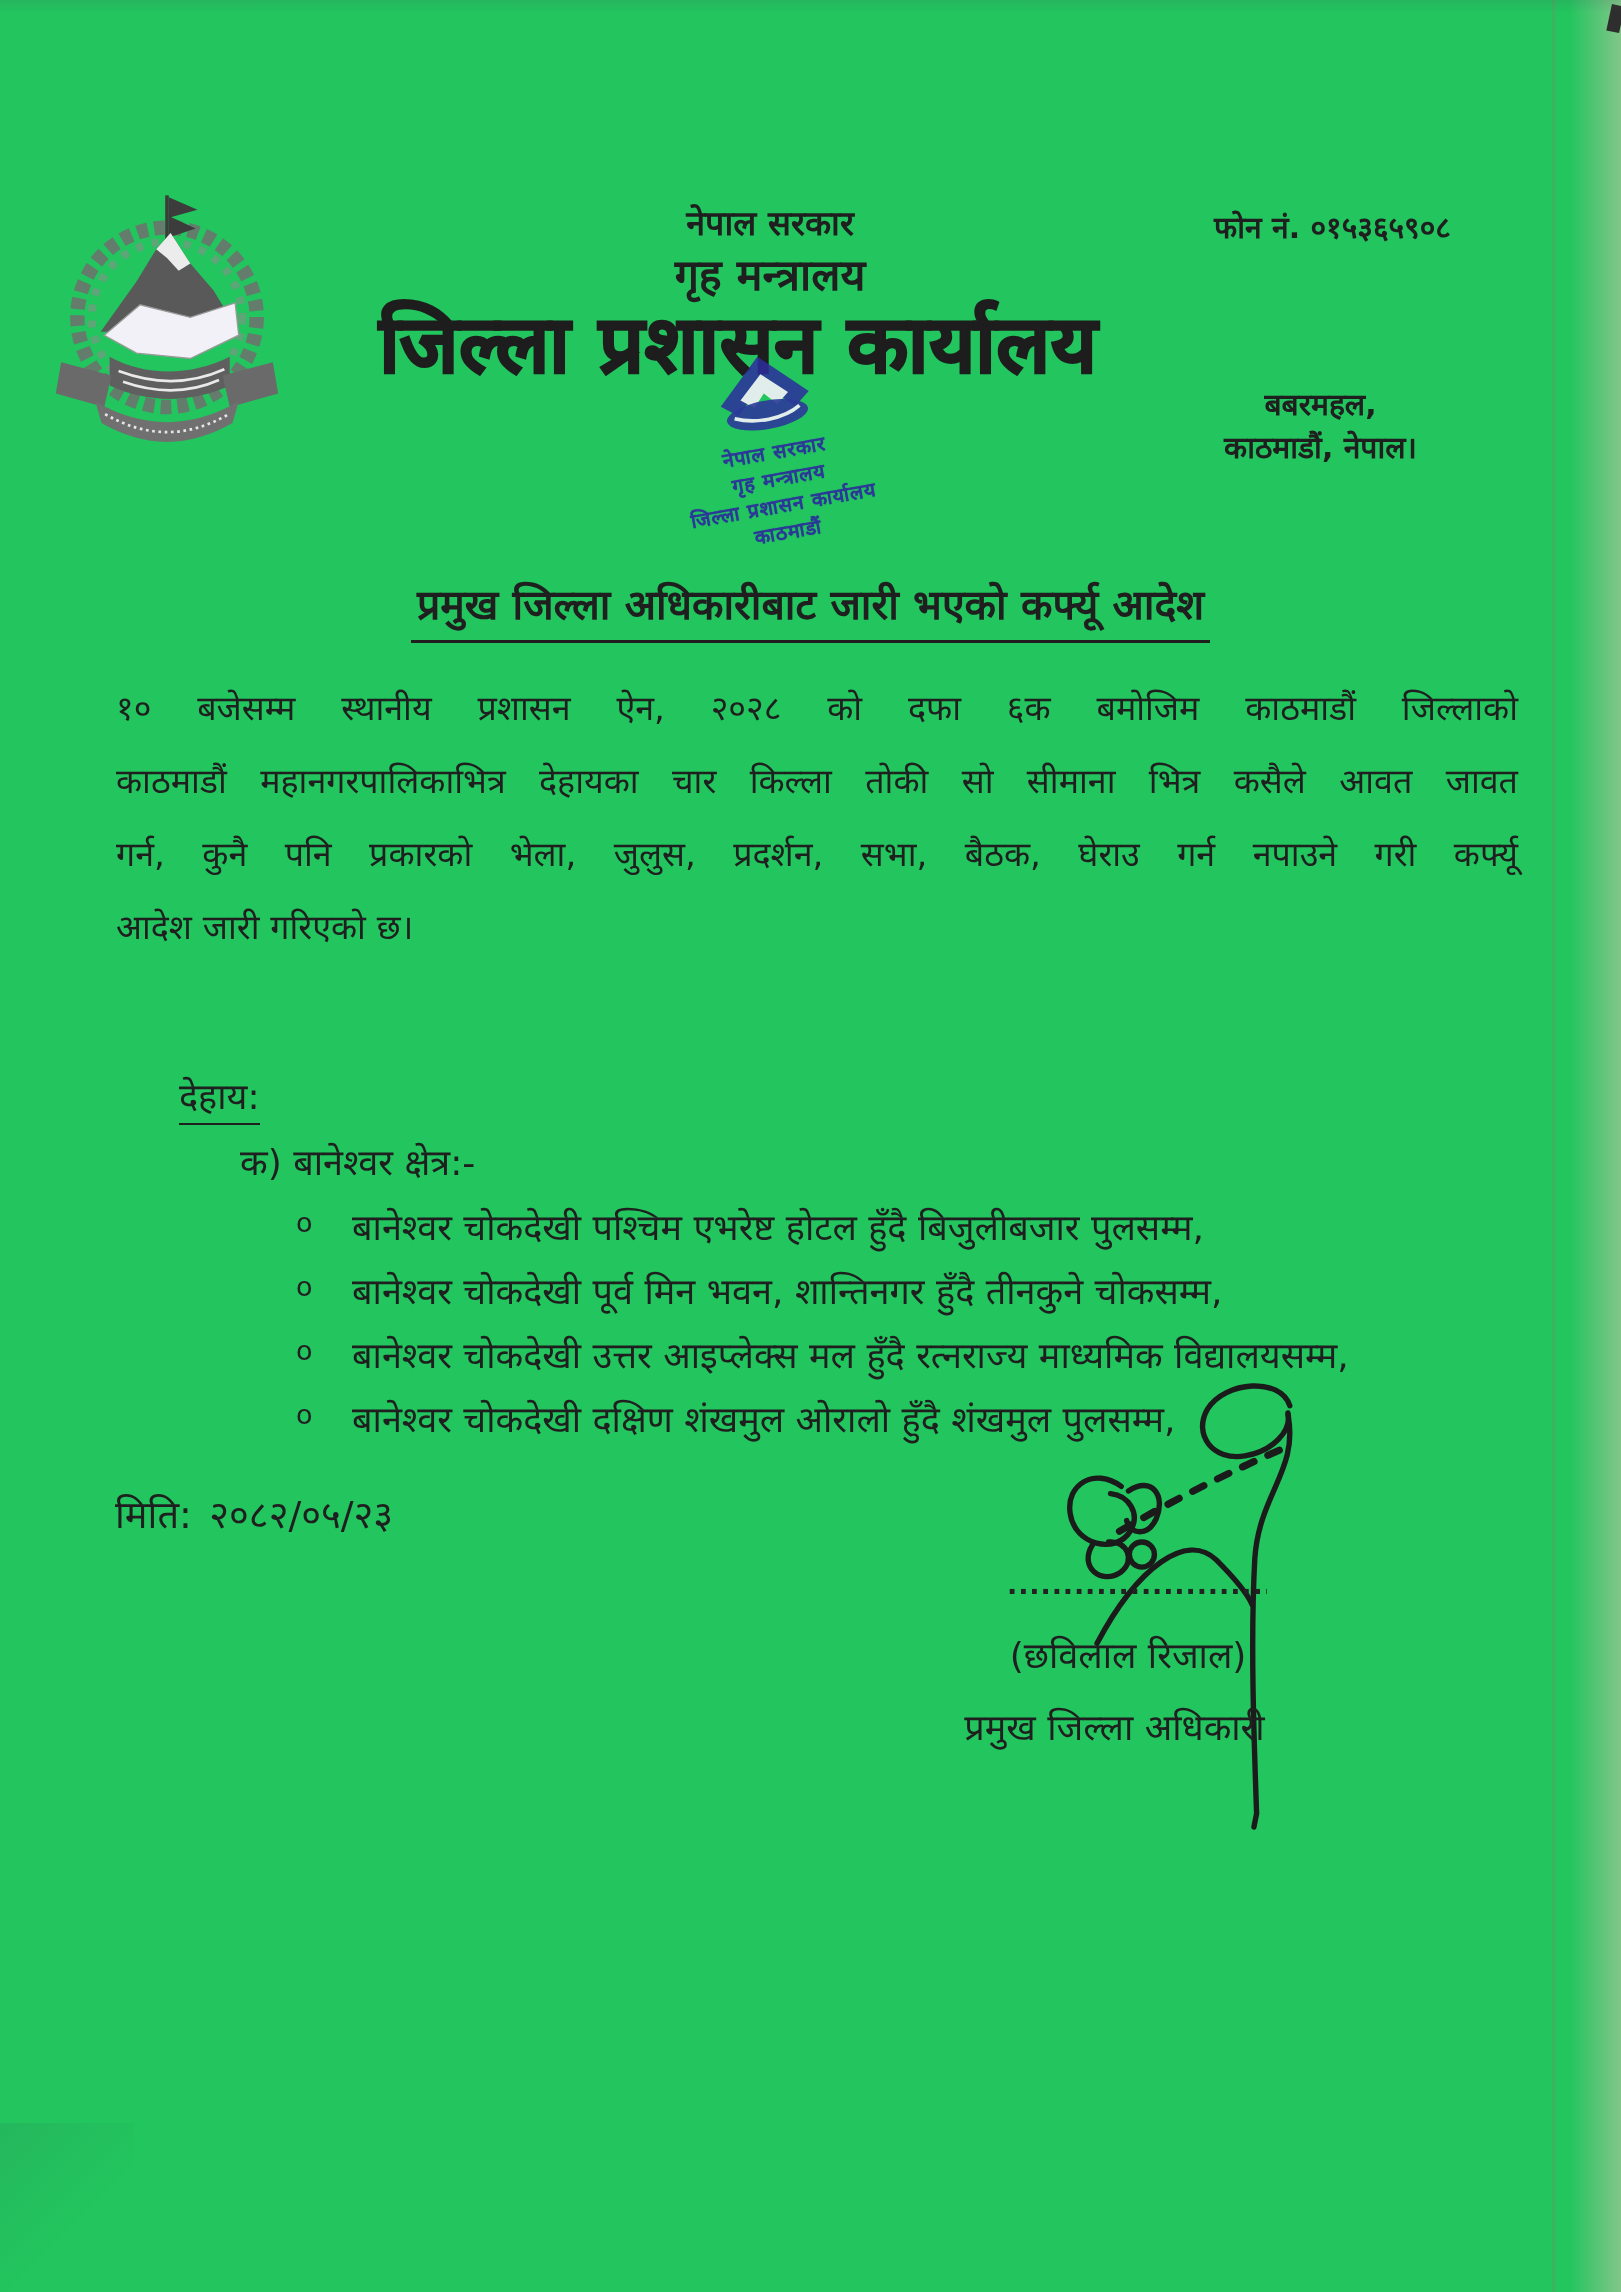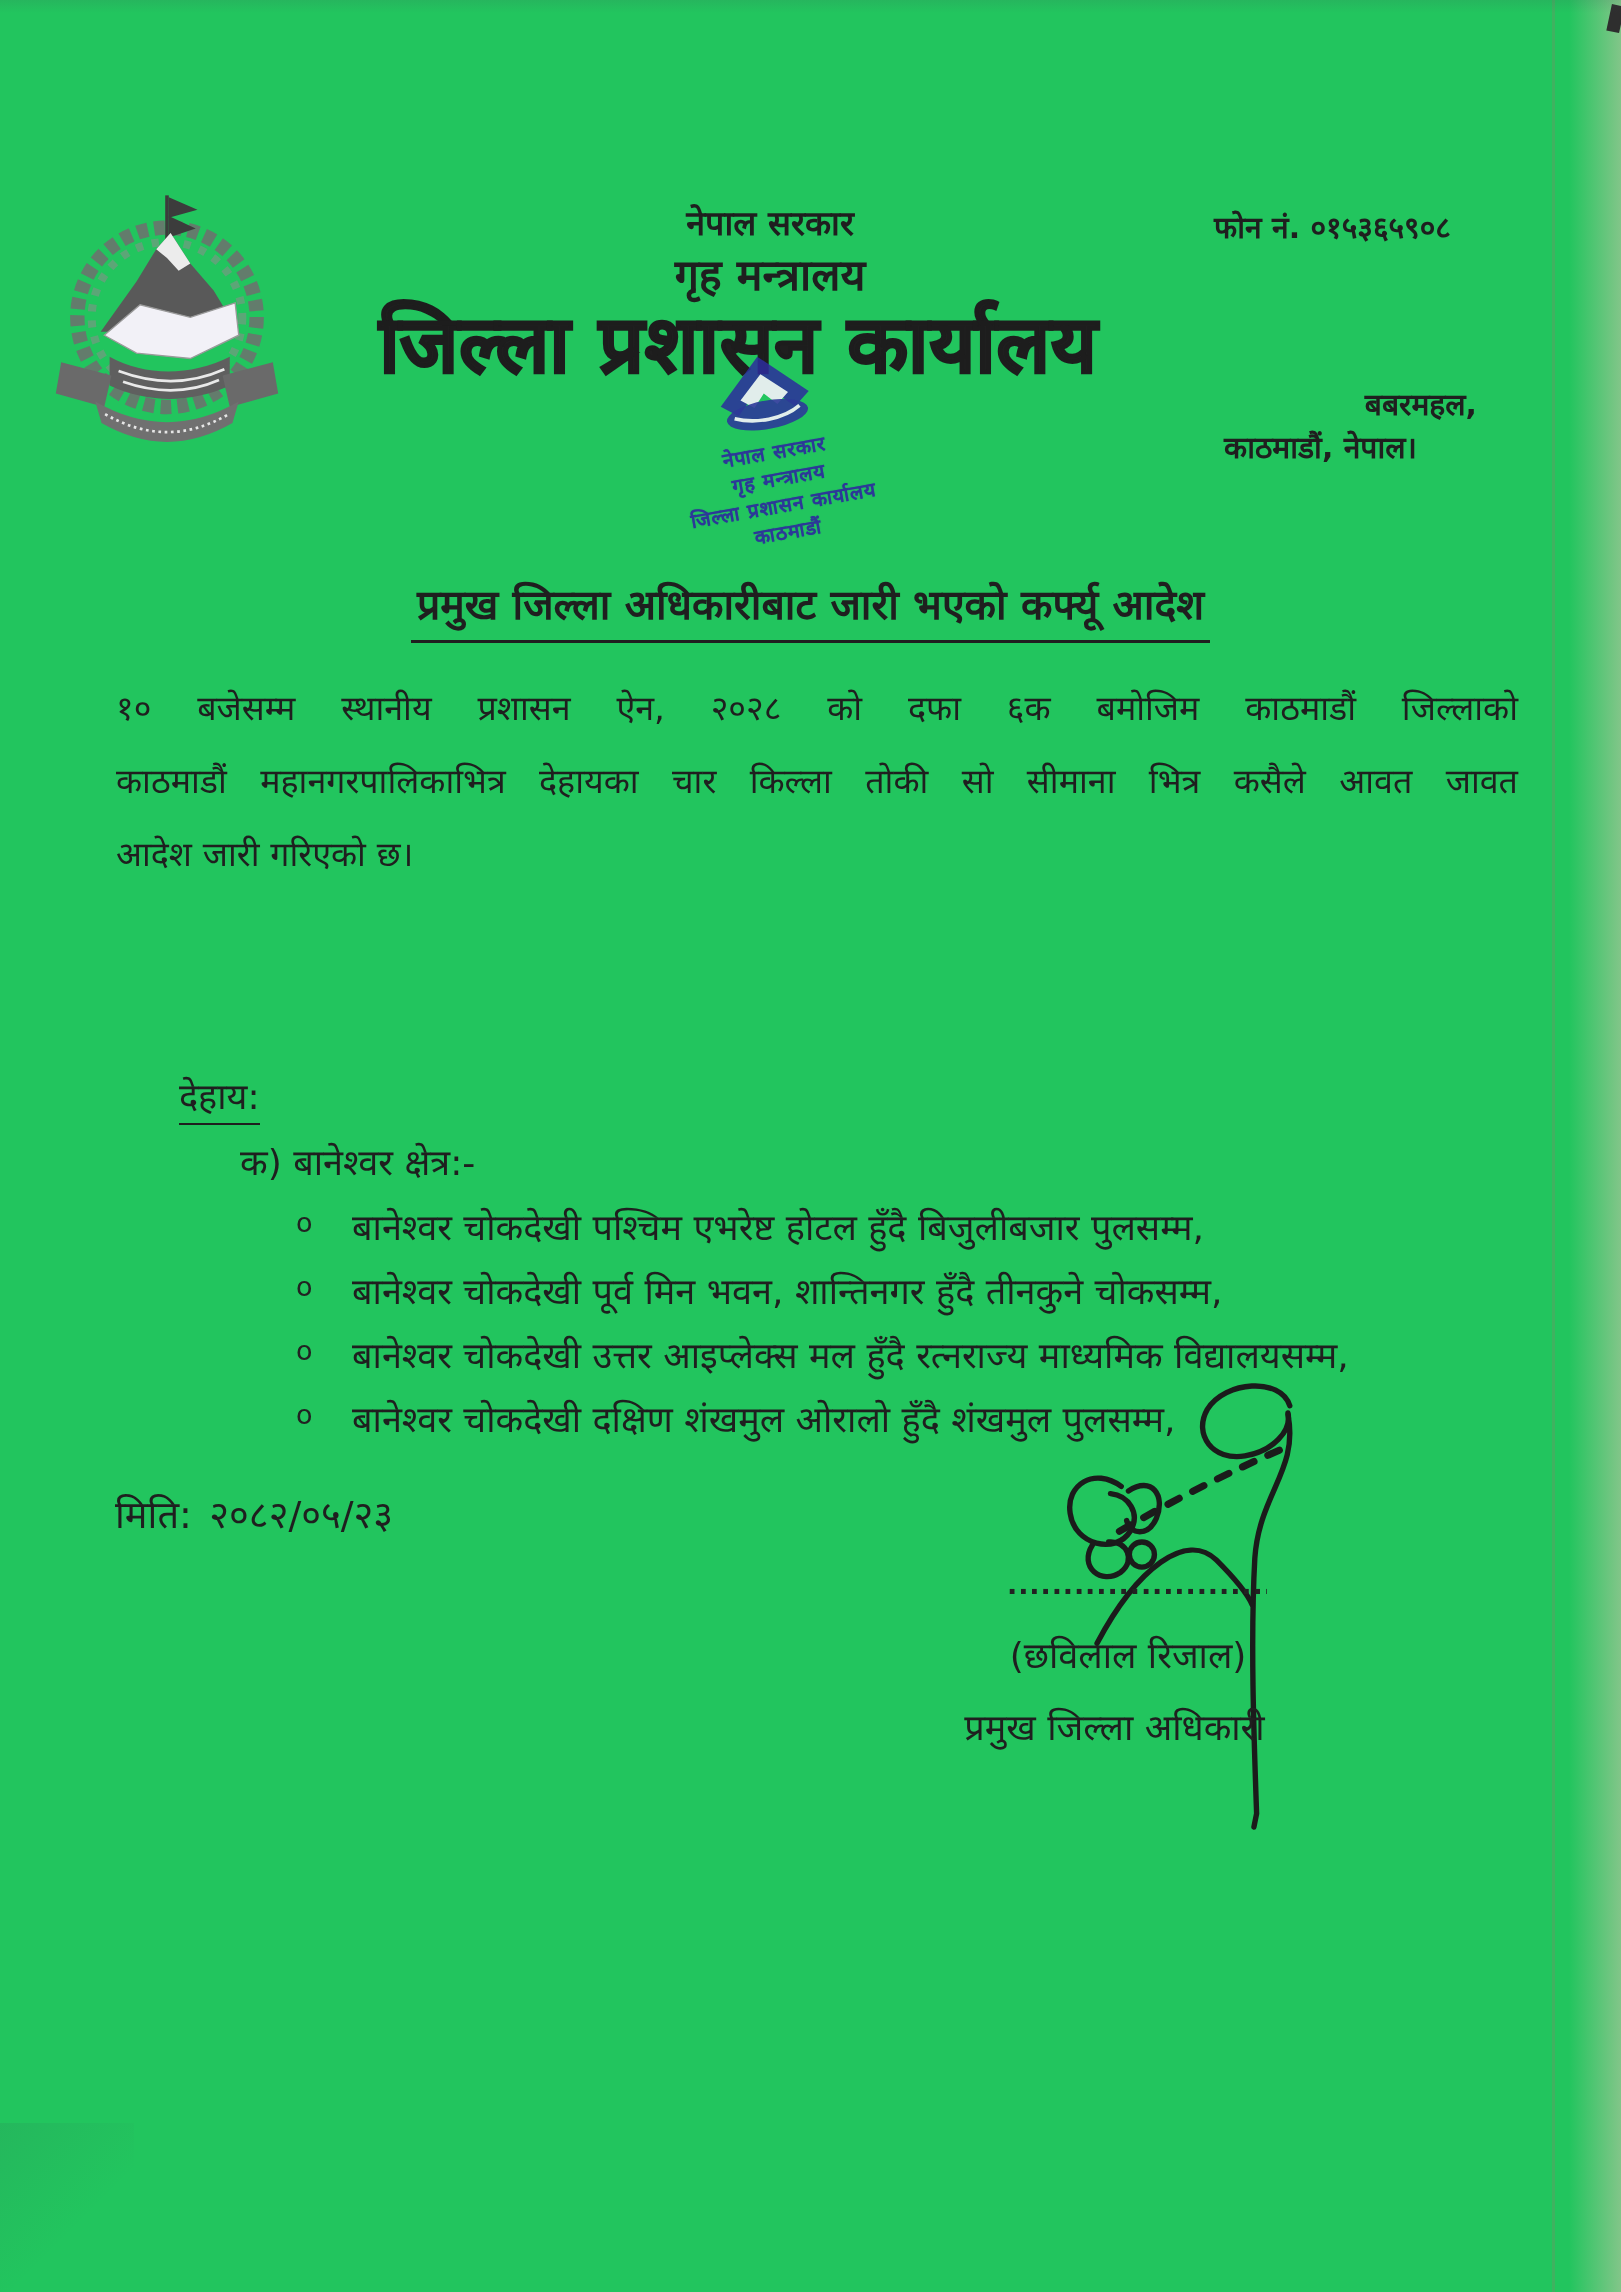--- a/index.html
+++ b/index.html
@@ -24,21 +24,21 @@
   .abs { position:absolute; }
   .ctr { text-align:center; }
   .bold { font-weight:bold; }
 
   
   .gov-line   { top:199px; left:573px; width:394px; font-size:34px; }
   .min-line   { top:244px; left:528px; width:484px; font-size:43px; }
   .office-line{ top:288px; left:170px; width:1137px; font-size:79px; letter-spacing:0.9px;
                 -webkit-text-stroke:2.2px #1d1d1d; }
   .phone-line { top:206px; left:1214px; width:304px; font-size:30px; }
-  .addr1 { top:383px; left:1164px; width:313px; font-size:30px;text-align:right; }
+  .addr1 { top:383px; left:1164px; width:313px; font-size:30px; }
   .addr2 { top:426px; left:1164px; width:313px; font-size:30px; }
 
   
   .stamp { top:346px; left:652px; width:242px; transform:rotate(-10deg);
            color:#2d2d9d; text-align:center; opacity:.92; }
   .stamp .sline { font-weight:bold; letter-spacing:0.9px; text-shadow:0 0 0.9px rgba(45,45,157,.7); }
   .s1 { font-size:19.7px; margin-top:1.8px; }
   .s2 { font-size:19.7px; }
   .s3 { font-size:19.7px; }
   .s4 { font-size:19.7px; }
@@ -123,20 +123,21 @@
     <div class="sline s4">काठमाडौं</div>
   </div>
 
   <div class="abs ctr bold doc-title">
     <span>प्रमुख जिल्ला अधिकारीबाट जारी भएको कर्फ्यू आदेश</span>
   </div>
 
   <div class="abs body-par">
     <div class="bline just">१० बजेसम्म स्थानीय प्रशासन ऐन, २०२८ को दफा ६क बमोजिम काठमाडौं जिल्लाको</div>
     <div class="bline just">काठमाडौं महानगरपालिकाभित्र देहायका चार किल्ला तोकी सो सीमाना भित्र कसैले आवत जावत</div>
+    <div class="bline just">गर्न, कुनै पनि प्रकारको भेला, जुलुस, प्रदर्शन, सभा, बैठक, घेराउ गर्न नपाउने गरी कर्फ्यू</div>
     <div class="bline">आदेश जारी गरिएको छ।</div>
   </div>
 
   <div class="abs dehaya">
     <span>देहाय:</span>
   </div>
   <div class="abs sec-label">क) बानेश्वर क्षेत्र:-</div>
 
   <div class="abs blist">
     <div class="bitem">

